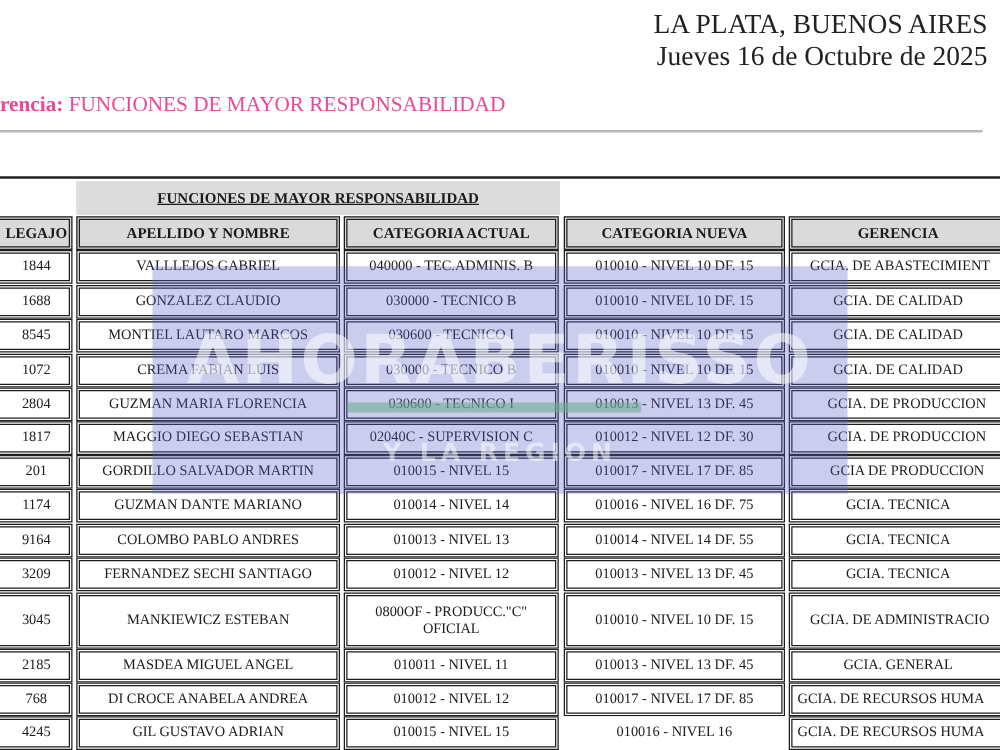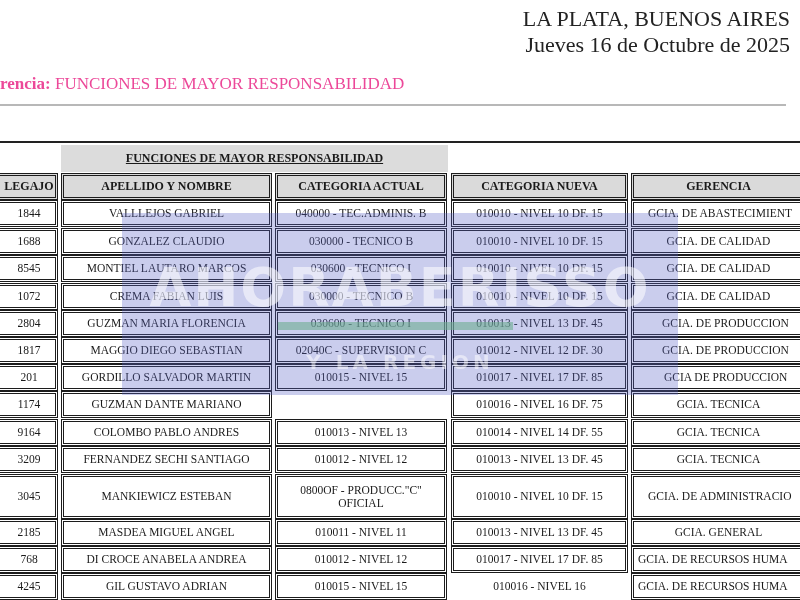--- a/index.html
+++ b/index.html
@@ -127,20 +127,21 @@
     <div class="cell c1">GORDILLO SALVADOR MARTIN</div>
     <div class="cell c2">010015 - NIVEL 15</div>
     <div class="cell c3">010017 - NIVEL 17 DF. 85</div>
     <div class="cell c4" style="padding-left:30px;">GCIA DE PRODUCCION</div>
   </div>
   <div class="row" style="top:218px;">
     <div class="cell c0">
         <span>1174</span>
       </div>
     <div class="cell c1">GUZMAN DANTE MARIANO</div>
+    <div class="cell c2">010014 - NIVEL 14</div>
     <div class="cell c3">010016 - NIVEL 16 DF. 75</div>
     <div class="cell c4" style="justify-content:center;padding-left:2px;">GCIA. TECNICA</div>
   </div>
   <div class="row" style="top:246px;">
     <div class="cell c0">
         <span>9164</span>
       </div>
     <div class="cell c1">COLOMBO PABLO ANDRES</div>
     <div class="cell c2">010013 - NIVEL 13</div>
     <div class="cell c3">010014 - NIVEL 14 DF. 55</div>

